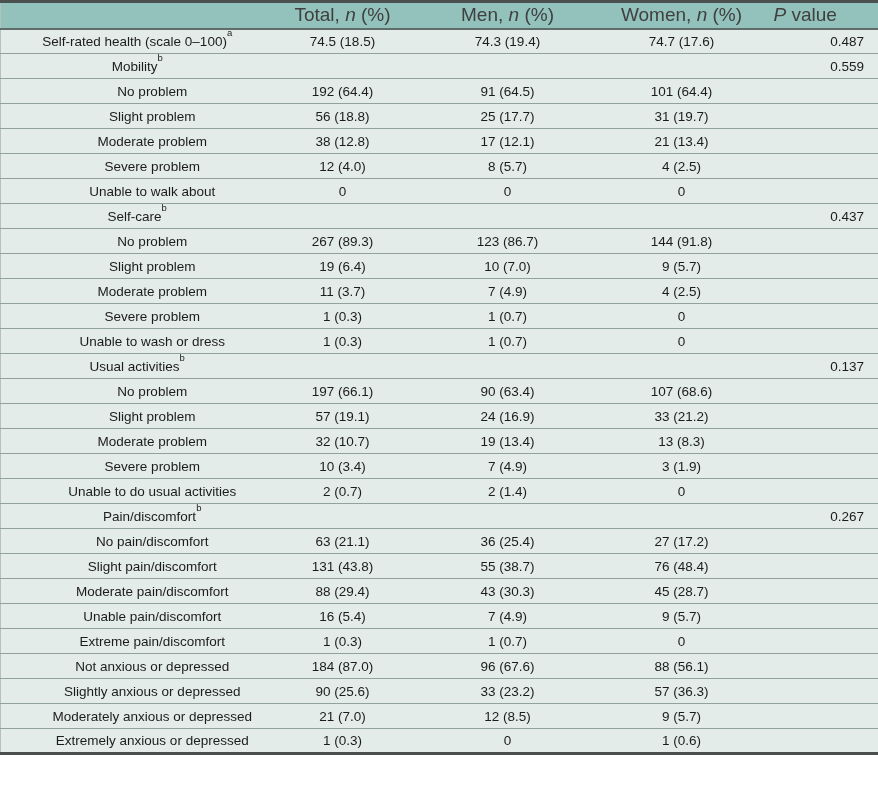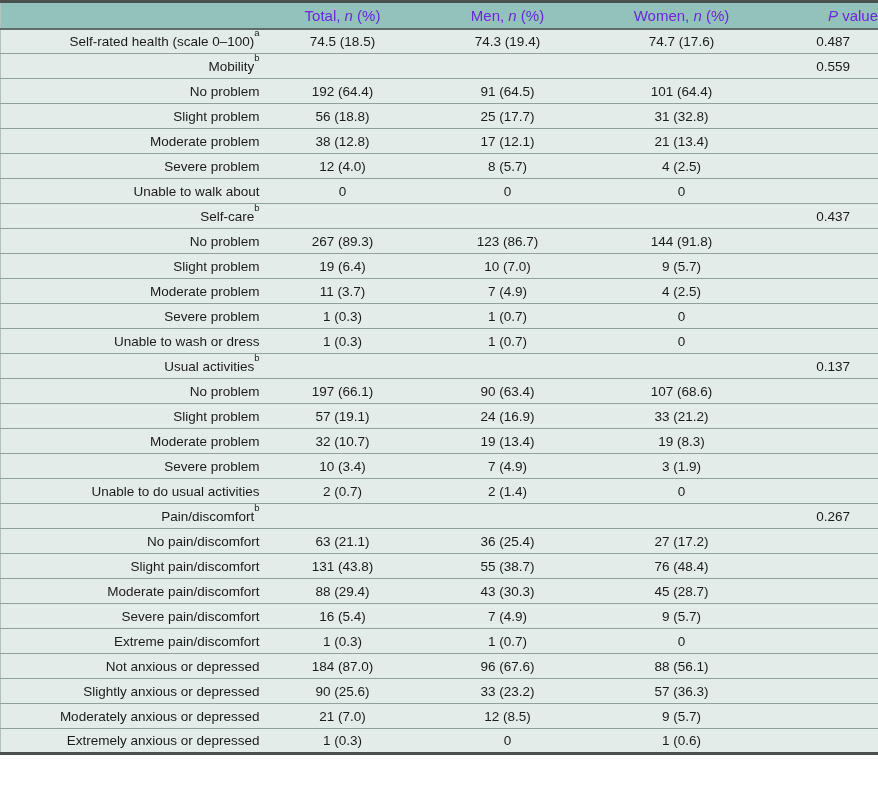--- a/index.html
+++ b/index.html
@@ -32,50 +32,50 @@
     border-top:3px solid var(--outer-border);
     border-bottom:3px solid var(--outer-border);
     border-left:1px solid var(--side-border);
     border-right:1px solid var(--side-border);
   }
   thead tr{
     background:var(--header-bg);
     height:27px;
   }
   thead th{
-    font-size:15px;
+    font-size:19px;
     font-weight:400;
-    color:#6d28d9;
+    color:#404040;
     vertical-align:middle;
     padding:0;
     border-bottom:2px solid var(--header-divider);
     white-space:nowrap;
   }
   thead th.col-label{ text-align:left; }
   thead th.col-total, thead th.col-men, thead th.col-women{ text-align:center; }
-  thead th.col-p{ text-align:right; }
+  thead th.col-p{ text-align:left; padding-right:14px; }
   tbody tr{
     background:var(--row-bg);
     height:25px;
   }
   tbody tr + tr td{
     border-top:1px solid var(--row-divider);
   }
   tbody td{
     font-size:13.5px;
     vertical-align:middle;
     padding:0;
     white-space:nowrap;
     overflow:hidden;
   }
-  td.label{ text-align:right;margin-top:36px; }
+  td.label{ text-align:center;margin-top:36px; }
   td.label.indent-1{ padding-left:14px; }
   td.label.indent-2{ padding-left:44px; }
   td.val{ text-align:center; }
-  td.pval{ text-align:right; padding-right:28px; }
+  td.pval{ text-align:right; padding-right:14px; }
   sup.fnote{
     font-size:9.5px;
     line-height:0;
     position:relative;
     top:-0.45em;
   }
   thead i{ font-style:italic; }
 </style>
 </head>
 <body>
@@ -117,21 +117,21 @@
           <td class="label indent-2">No problem</td>
           <td class="val col-total">192 (64.4)</td>
           <td class="val col-men">91 (64.5)</td>
           <td class="val col-women">101 (64.4)</td>
           <td class="pval"></td>
         </tr>
         <tr>
           <td class="label indent-2">Slight problem</td>
           <td class="val col-total">56 (18.8)</td>
           <td class="val col-men">25 (17.7)</td>
-          <td class="val col-women">31 (32.8)</td>
+          <td class="val col-women">31 (19.7)</td>
           <td class="pval"></td>
         </tr>
         <tr>
           <td class="label indent-2">Moderate problem</td>
           <td class="val col-total">38 (12.8)</td>
           <td class="val col-men">17 (12.1)</td>
           <td class="val col-women">21 (13.4)</td>
           <td class="pval"></td>
         </tr>
         <tr>
@@ -208,21 +208,21 @@
           <td class="label indent-2">Slight problem</td>
           <td class="val col-total">57 (19.1)</td>
           <td class="val col-men">24 (16.9)</td>
           <td class="val col-women">33 (21.2)</td>
           <td class="pval"></td>
         </tr>
         <tr>
           <td class="label indent-2">Moderate problem</td>
           <td class="val col-total">32 (10.7)</td>
           <td class="val col-men">19 (13.4)</td>
-          <td class="val col-women">19 (8.3)</td>
+          <td class="val col-women">13 (8.3)</td>
           <td class="pval"></td>
         </tr>
         <tr>
           <td class="label indent-2">Severe problem</td>
           <td class="val col-total">10 (3.4)</td>
           <td class="val col-men">7 (4.9)</td>
           <td class="val col-women">3 (1.9)</td>
           <td class="pval"></td>
         </tr>
         <tr>
@@ -254,21 +254,21 @@
           <td class="pval"></td>
         </tr>
         <tr>
           <td class="label indent-2">Moderate pain/discomfort</td>
           <td class="val col-total">88 (29.4)</td>
           <td class="val col-men">43 (30.3)</td>
           <td class="val col-women">45 (28.7)</td>
           <td class="pval"></td>
         </tr>
         <tr>
-          <td class="label indent-2">Severe pain/discomfort</td>
+          <td class="label indent-2">Unable pain/discomfort</td>
           <td class="val col-total">16 (5.4)</td>
           <td class="val col-men">7 (4.9)</td>
           <td class="val col-women">9 (5.7)</td>
           <td class="pval"></td>
         </tr>
         <tr>
           <td class="label indent-2">Extreme pain/discomfort</td>
           <td class="val col-total">1 (0.3)</td>
           <td class="val col-men">1 (0.7)</td>
           <td class="val col-women">0</td>

